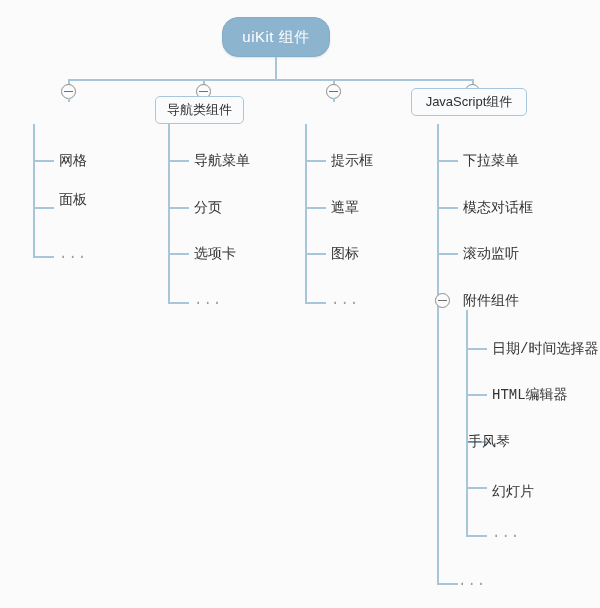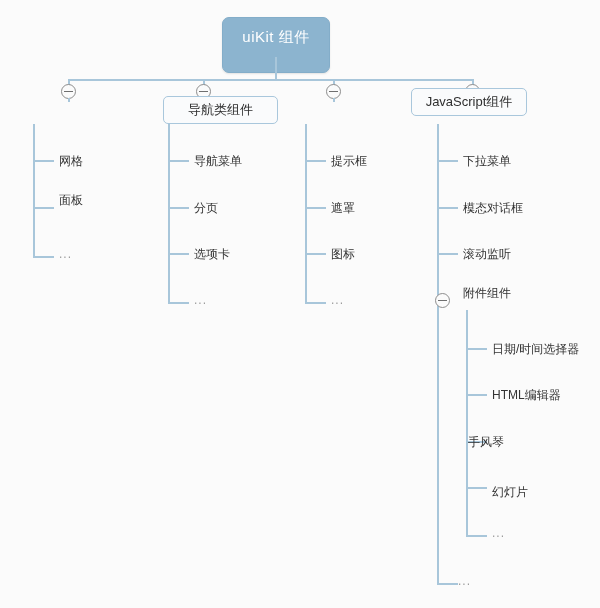--- a/index.html
+++ b/index.html
@@ -58,23 +58,24 @@
     line-height: 26px;
     height: 28px;
     text-align: center;
     white-space: nowrap;
   }
 
   
   .leaf-node {
     position: absolute;
     color: #333333;
-    font-size: 12px;
+    font-size: 14px;
     line-height: 16px;
     white-space: nowrap;
+    font-family: Liberation Mono, monospace;
   }
   .leaf-node.ellipsis {
     color: #9b9b9b;
     letter-spacing: 1px;
   }
 
   
   .toggle {
     position: absolute;
     width: 15px;
@@ -92,21 +93,21 @@
     width: 9px;
     height: 1px;
     background: #6f6f6f;
   }
 </style>
 </head>
 <body>
 
 <div id="mindmap">
 
-  <div class="root-node" style="left:222px; top:17px; width:108px; height:56px;">uiKit 组件</div>
+  <div class="root-node" style="left:222px; top:17px; width:108px; height:40px;border-radius:16px;">uiKit 组件</div>
 
   <div class="line-v" style="left:275px; top:57px; height:23px;"></div>
 
   <div class="line-h" style="left:68px; top:79px; width:405px;"></div>
 
   <div class="line-v" style="left:68px; top:79px; height:6px;"></div>
   <div class="line-v" style="left:203px; top:79px; height:6px;"></div>
   <div class="line-v" style="left:333px; top:79px; height:6px;"></div>
   <div class="line-v" style="left:472px; top:79px; height:6px;"></div>
 
@@ -116,21 +117,21 @@
   <div class="line-v" style="left:33px; top:124px; height:132px;"></div>
   <div class="line-h" style="left:33px; top:160px; width:21px;"></div>
   <div class="leaf-node" style="left:59px; top:153px;">网格</div>
   <div class="line-h" style="left:33px; top:207px; width:21px;"></div>
   <div class="leaf-node" style="left:59px; top:192px;">面板</div>
   <div class="line-h" style="left:33px; top:256px; width:21px;"></div>
   <div class="leaf-node ellipsis" style="left:59px; top:246px;">...</div>
 
   <div class="toggle" style="left:196px; top:84px;"></div>
   <div class="line-v" style="left:203px; top:98px; height:4px;"></div>
-  <div class="branch-node" style="left:155px; top:96px; width:115px;margin-left:8px;">导航类组件</div>
+  <div class="branch-node" style="left:155px; top:96px; width:89px;">导航类组件</div>
 
   <div class="line-v" style="left:168px; top:124px; height:178px;"></div>
   <div class="line-h" style="left:168px; top:160px; width:21px;"></div>
   <div class="leaf-node" style="left:194px; top:153px;">导航菜单</div>
   <div class="line-h" style="left:168px; top:207px; width:21px;"></div>
   <div class="leaf-node" style="left:194px; top:200px;">分页</div>
   <div class="line-h" style="left:168px; top:253px; width:21px;"></div>
   <div class="leaf-node" style="left:194px; top:246px;">选项卡</div>
   <div class="line-h" style="left:168px; top:302px; width:21px;"></div>
   <div class="leaf-node ellipsis" style="left:194px; top:292px;">...</div>
@@ -158,21 +159,21 @@
   <div class="leaf-node" style="left:463px; top:153px;">下拉菜单</div>
 
   <div class="line-h" style="left:437px; top:207px; width:21px;"></div>
   <div class="leaf-node" style="left:463px; top:200px;">模态对话框</div>
 
   <div class="line-h" style="left:437px; top:253px; width:21px;"></div>
   <div class="leaf-node" style="left:463px; top:246px;">滚动监听</div>
 
   <div class="line-h" style="left:437px; top:300px; width:5px;"></div>
   <div class="toggle" style="left:435px; top:293px;"></div>
-  <div class="leaf-node" style="left:463px; top:285px;">附件组件</div>
+  <div class="leaf-node" style="left:463px; top:293px;">附件组件</div>
 
   <div class="line-v" style="left:466px; top:310px; height:225px;"></div>
 
   <div class="line-h" style="left:466px; top:348px; width:21px;"></div>
   <div class="leaf-node" style="left:492px; top:341px;text-align:right;">日期/时间选择器</div>
 
   <div class="line-h" style="left:466px; top:394px; width:21px;"></div>
   <div class="leaf-node" style="left:492px; top:387px;">HTML编辑器</div>
 
   <div class="line-h" style="left:466px; top:441px; width:21px;"></div>

